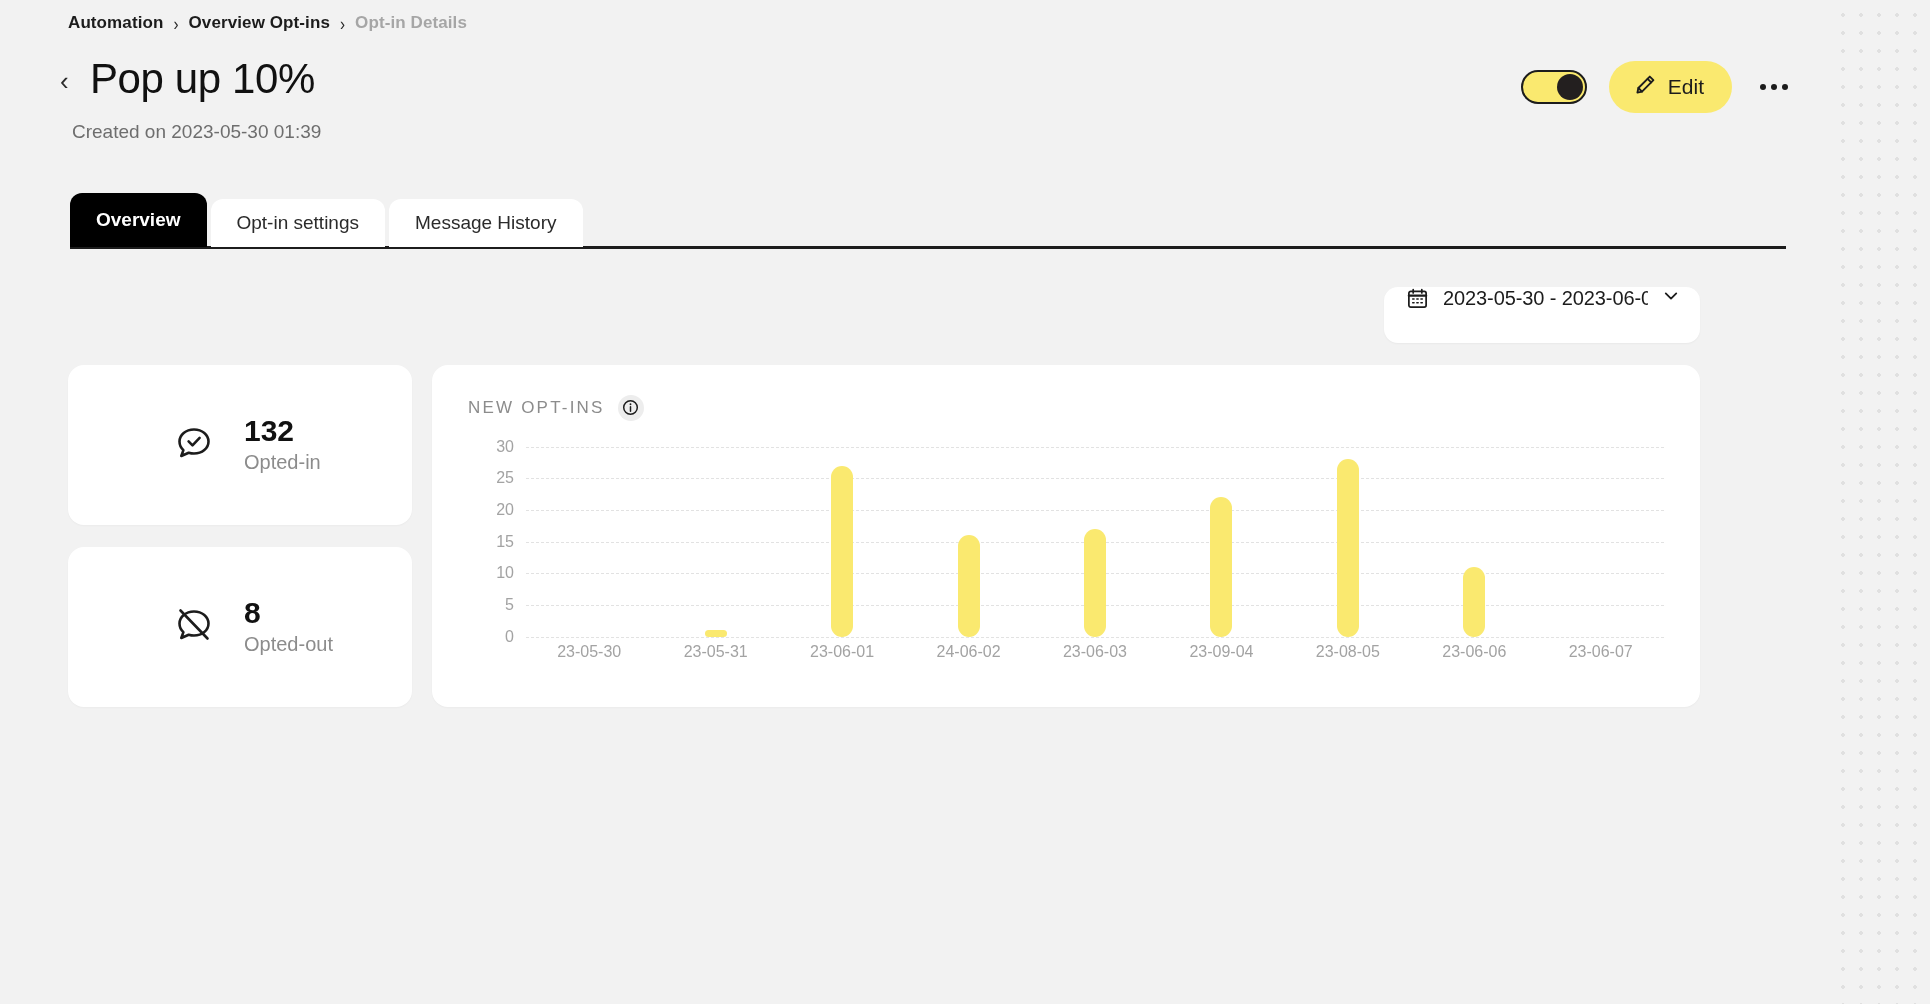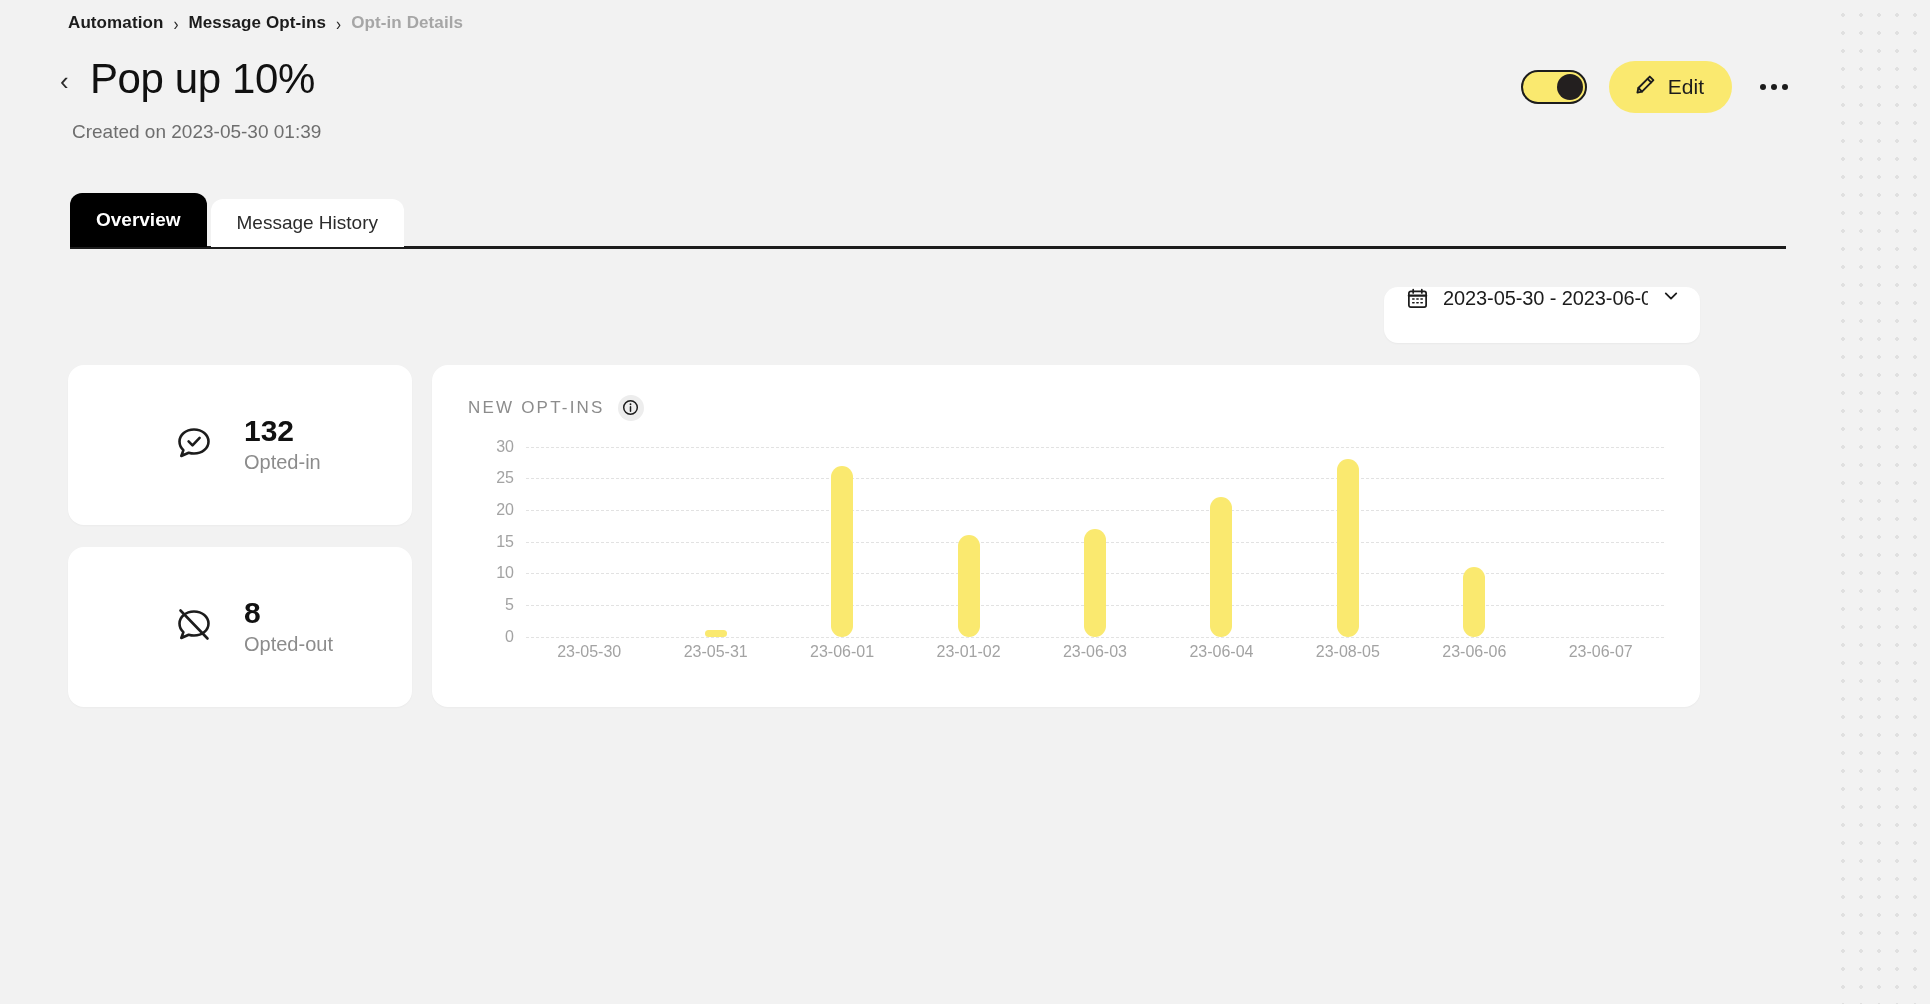--- a/index.html
+++ b/index.html
@@ -282,21 +282,21 @@
 </head>
 <body>
 
 <div class="dot-pane"></div>
 
 <div class="page">
 
   <nav class="breadcrumb">
     <span class="crumb">Automation</span>
     <span class="crumb-sep">›</span>
-    <span class="crumb">Message Opt-ins</span>
+    <span class="crumb">Overview Opt-ins</span>
     <span class="crumb-sep">›</span>
     <span class="crumb muted">Opt-in Details</span>
   </nav>
 
   <div class="title-row">
     <span class="back-arrow">‹</span>
     <h1 class="page-title">Pop up 10%</h1>
 
     <div class="title-actions">
       <div class="toggle">
@@ -319,20 +319,23 @@
       </div>
     </div>
   </div>
 
   <div class="created-on">Created on 2023-05-30 01:39</div>
 
   <div class="tabs-wrap">
     <div class="tabs">
       <div class="tab active">
         <span>Overview</span>
+      </div>
+      <div class="tab">
+        <span>Opt-in settings</span>
       </div>
       <div class="tab">
         <span>Message History</span>
       </div>
     </div>
     <div class="tabs-rule"></div>
   </div>
 
   <div class="datepicker-row">
     <div class="datepicker">
@@ -438,23 +441,23 @@
             </div>
             <div class="bar-slot">
               <div class="bar" style="background: rgb(250, 233, 111); height: 69.6667px;"></div>
             </div>
             <div class="bar-slot"></div>
           </div>
         <div class="x-labels">
             <div class="x-tick">23-05-30</div>
             <div class="x-tick">23-05-31</div>
             <div class="x-tick">23-06-01</div>
-            <div class="x-tick">23-01-02</div>
+            <div class="x-tick">24-06-02</div>
             <div class="x-tick">23-06-03</div>
-            <div class="x-tick">23-06-04</div>
+            <div class="x-tick">23-09-04</div>
             <div class="x-tick">23-08-05</div>
             <div class="x-tick">23-06-06</div>
             <div class="x-tick">23-06-07</div>
           </div>
       </div>
     </div>
 
   </div>
 </div>
 

